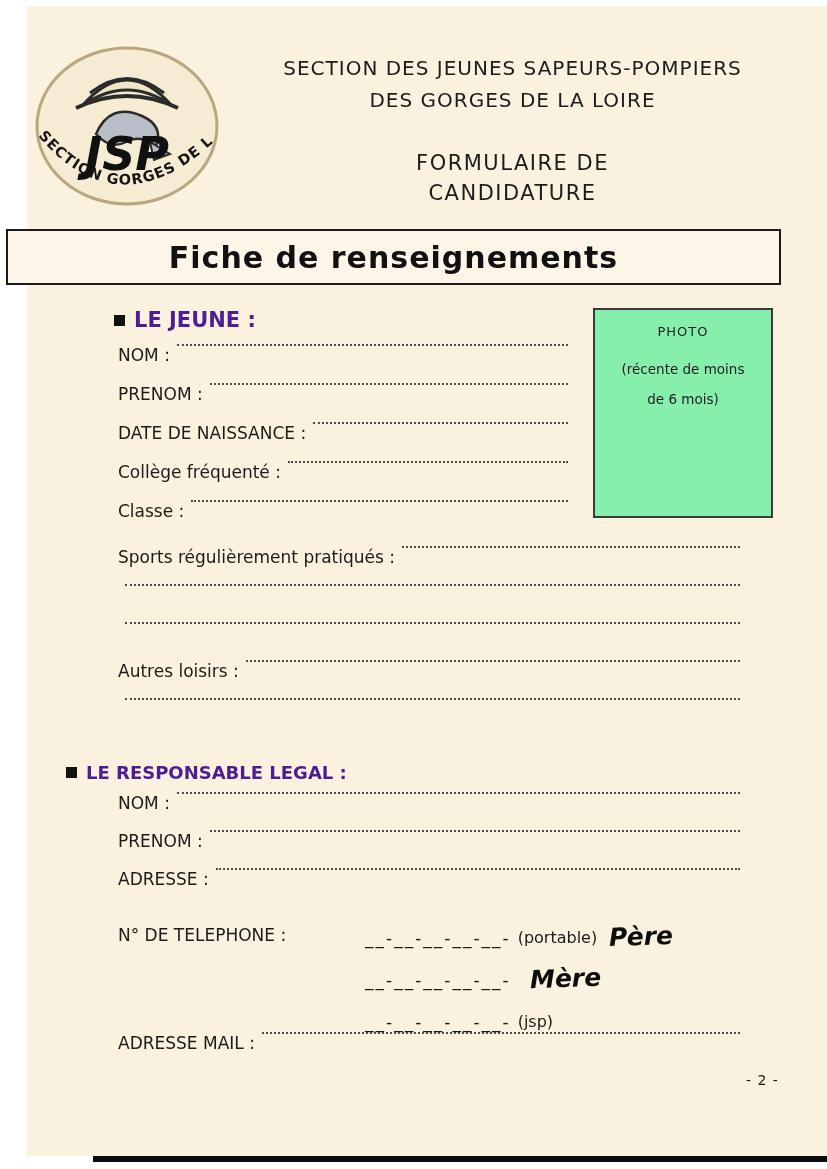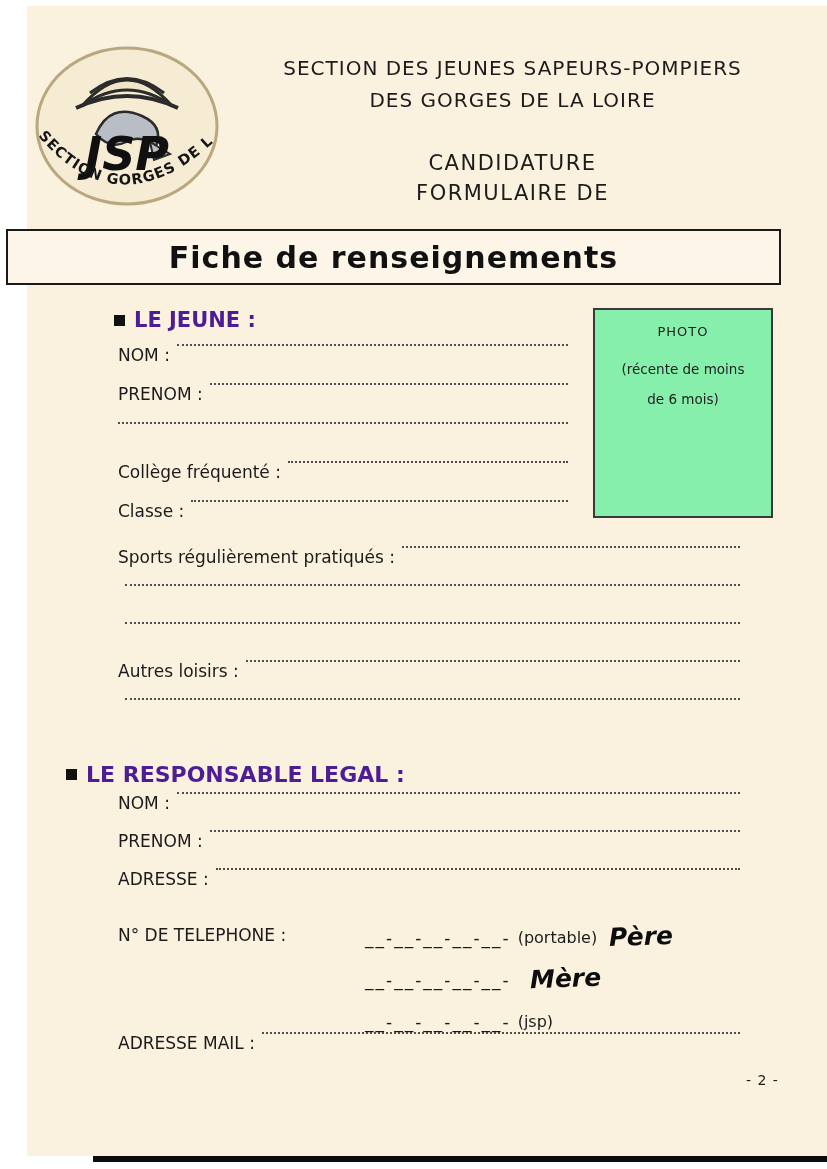--- a/index.html
+++ b/index.html
@@ -43,21 +43,21 @@
     text-align:center; font-size:13px; color:#1e1e1e; padding-top:14px;
   }
   .photo-box .pb1 { font-size:13px; letter-spacing:1px; }
   .photo-box .pb2 { margin-top:22px; font-size:13.5px; }
   .photo-box .pb3 { margin-top:14px; font-size:13.5px; }
   
   .section-heading {
     position:absolute; display:flex; align-items:center; font-weight:700; color:#4c1d95;
   }
   .heading-jeune { left:114px; top:308px; font-size:21px; }
-  .heading-resp  { left:66px;  top:762px; font-size:22px; }
+  .heading-resp  { left:66px;  top:762px; font-size:18px; }
   .bullet-square {
     display:inline-block; width:11px; height:11px; background:#111; margin-right:9px;
   }
   
   .fields { position:absolute; display:flex; flex-direction:column; }
   .fields-jeune-left { left:118px; top:344px; width:450px; }
   .fields-jeune-left .field-row { height:39px; }
   .fields-jeune-full { left:118px; top:546px; width:622px; }
   .fields-jeune-full .field-row { height:38px; }
   .fields-resp { left:118px; top:792px; width:622px; }
@@ -107,22 +107,22 @@
     <text font-size="14.5" font-weight="bold" fill="#151515" letter-spacing="1">
       <textPath href="#arcPath">SECTION GORGES DE LA LOIRE</textPath>
     </text>
   </svg>
 </div>
 
 <div class="header-text">
   <div class="org-line">SECTION DES JEUNES SAPEURS-POMPIERS</div>
   <div class="org-line">DES GORGES DE LA LOIRE</div>
   <div class="form-title">
+    <div>FORMULAIRE DE</div>
     <div>CANDIDATURE</div>
-    <div>FORMULAIRE DE</div>
   </div>
 </div>
 
 <div class="title-box">
   <span class="title">Fiche de renseignements</span>
 </div>
 
 <div class="photo-box">
   <div class="pb1">PHOTO</div>
   <div class="pb2">(récente de moins</div>
@@ -137,20 +137,21 @@
 <div class="fields fields-jeune-left">
   <div class="field-row">
     <span class="field-label">NOM :</span>
     <span class="dots"></span>
   </div>
   <div class="field-row">
     <span class="field-label">PRENOM :</span>
     <span class="dots"></span>
   </div>
   <div class="field-row">
+    <span class="field-label">DATE DE NAISSANCE :</span>
     <span class="dots"></span>
   </div>
   <div class="field-row">
     <span class="field-label">Collège fréquenté :</span>
     <span class="dots"></span>
   </div>
   <div class="field-row">
     <span class="field-label">Classe :</span>
     <span class="dots"></span>
   </div>

